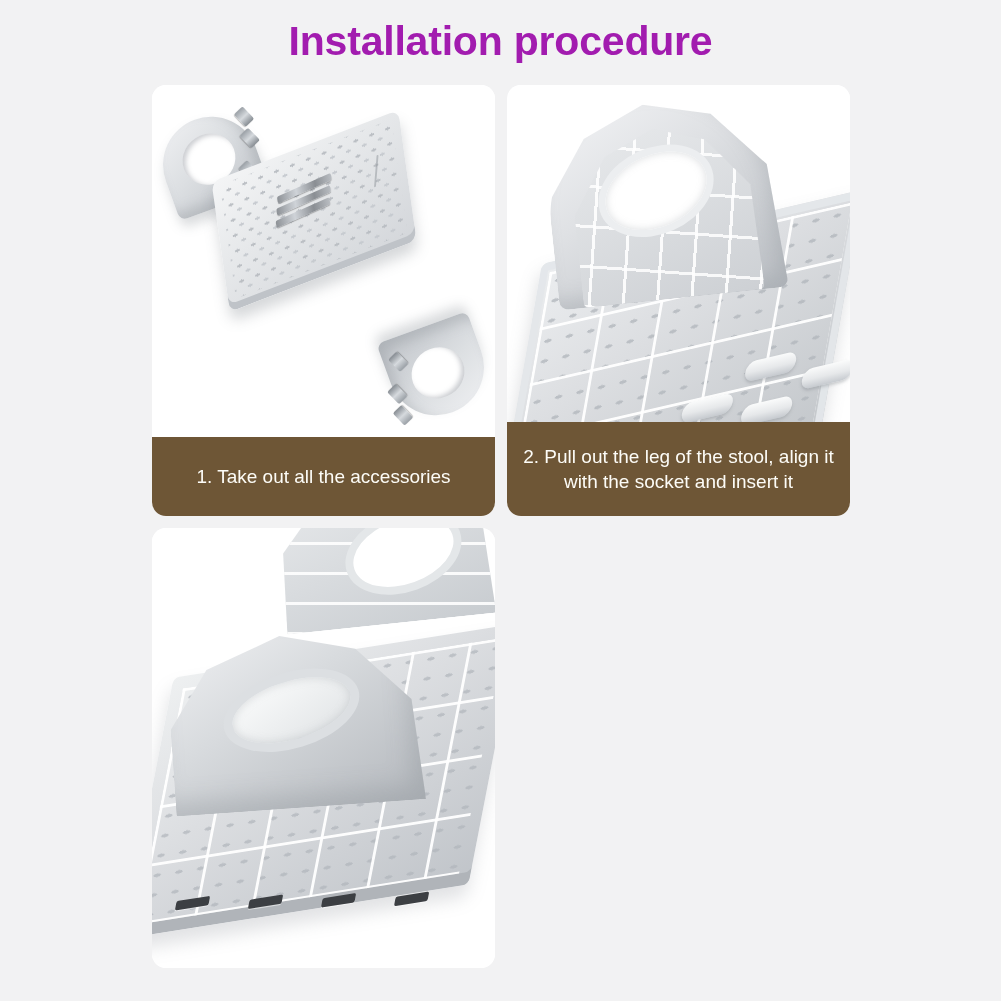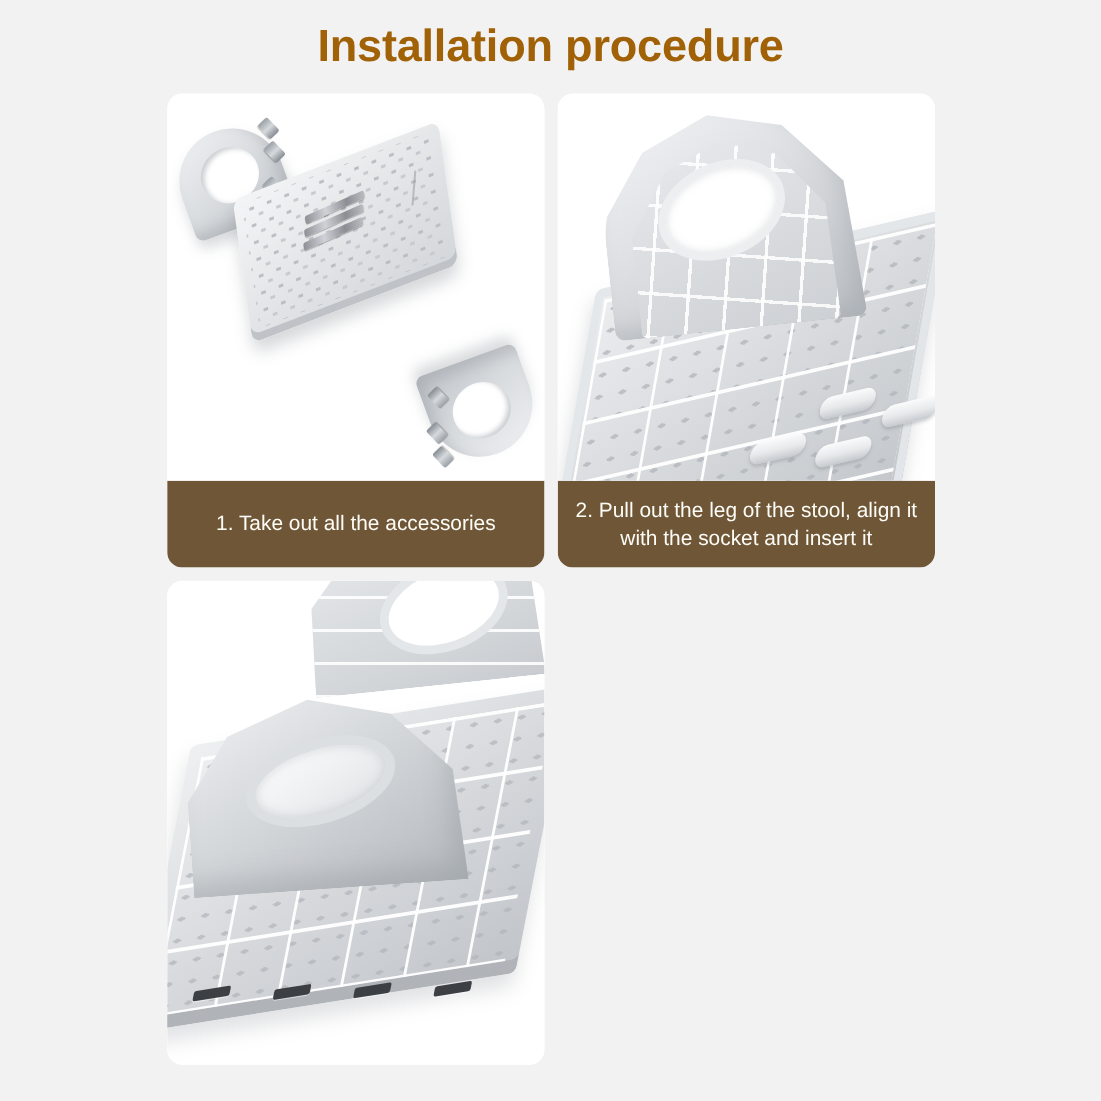--- a/index.html
+++ b/index.html
@@ -16,21 +16,21 @@
   }
 
   
   #title {
     position: absolute;
     left: 0; top: 18px;
     width: 1001px;
     text-align: center;
     font-size: 41px;
     font-weight: bold;
-    color: #a16207;
+    color: #a21caf;
     letter-spacing: -0.2px;
     line-height: 1.15;
   }
 
   
   #grid {
     position: absolute;
     left: 152px; top: 85px;
     width: 697px; height: 884px;
     display: grid;
@@ -60,21 +60,21 @@
     color: #fdfcf7;
     font-size: 19px;
     line-height: 25px;
     text-align: center;
     display: flex;
     align-items: center;
     justify-content: center;
     padding: 6px 16px;
   }
   .caption.h1 { height: 79px; }
-  .caption.h2 { height: 79px; }
+  .caption.h2 { height: 94px; }
   .caption span { display: block; }
 
   
   
   
 
   .scene { position: absolute; inset: 0; }
 
   
   .p1-deck {

